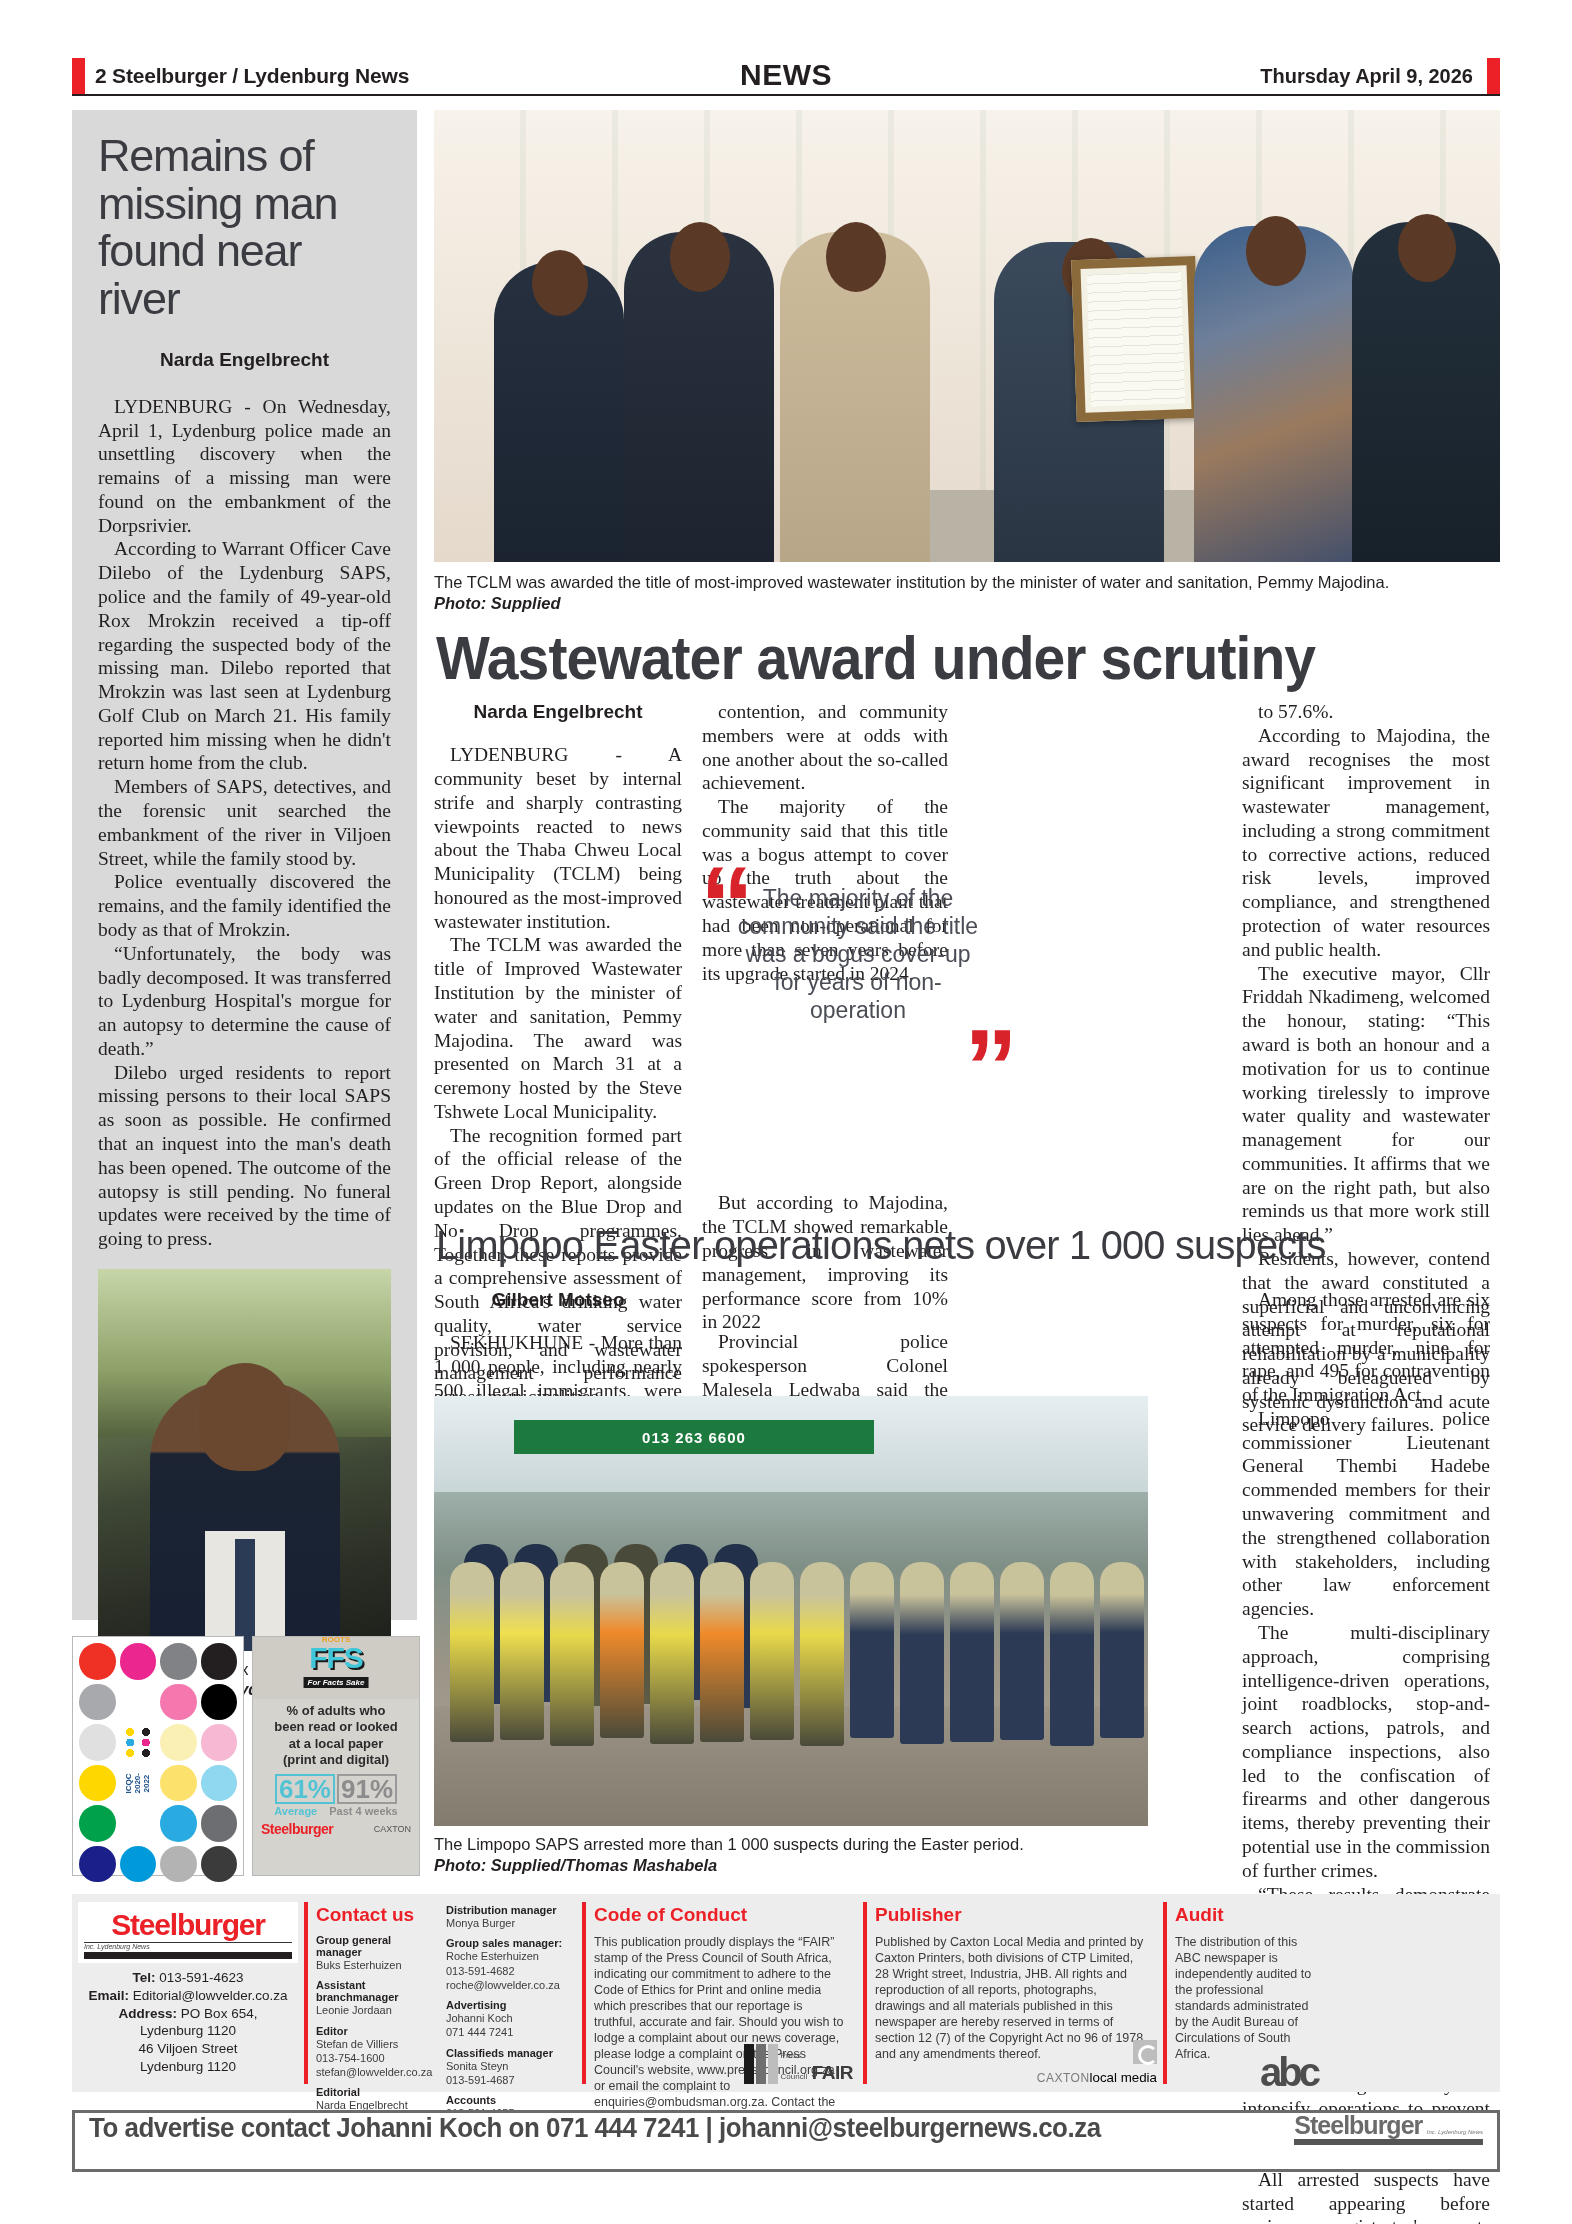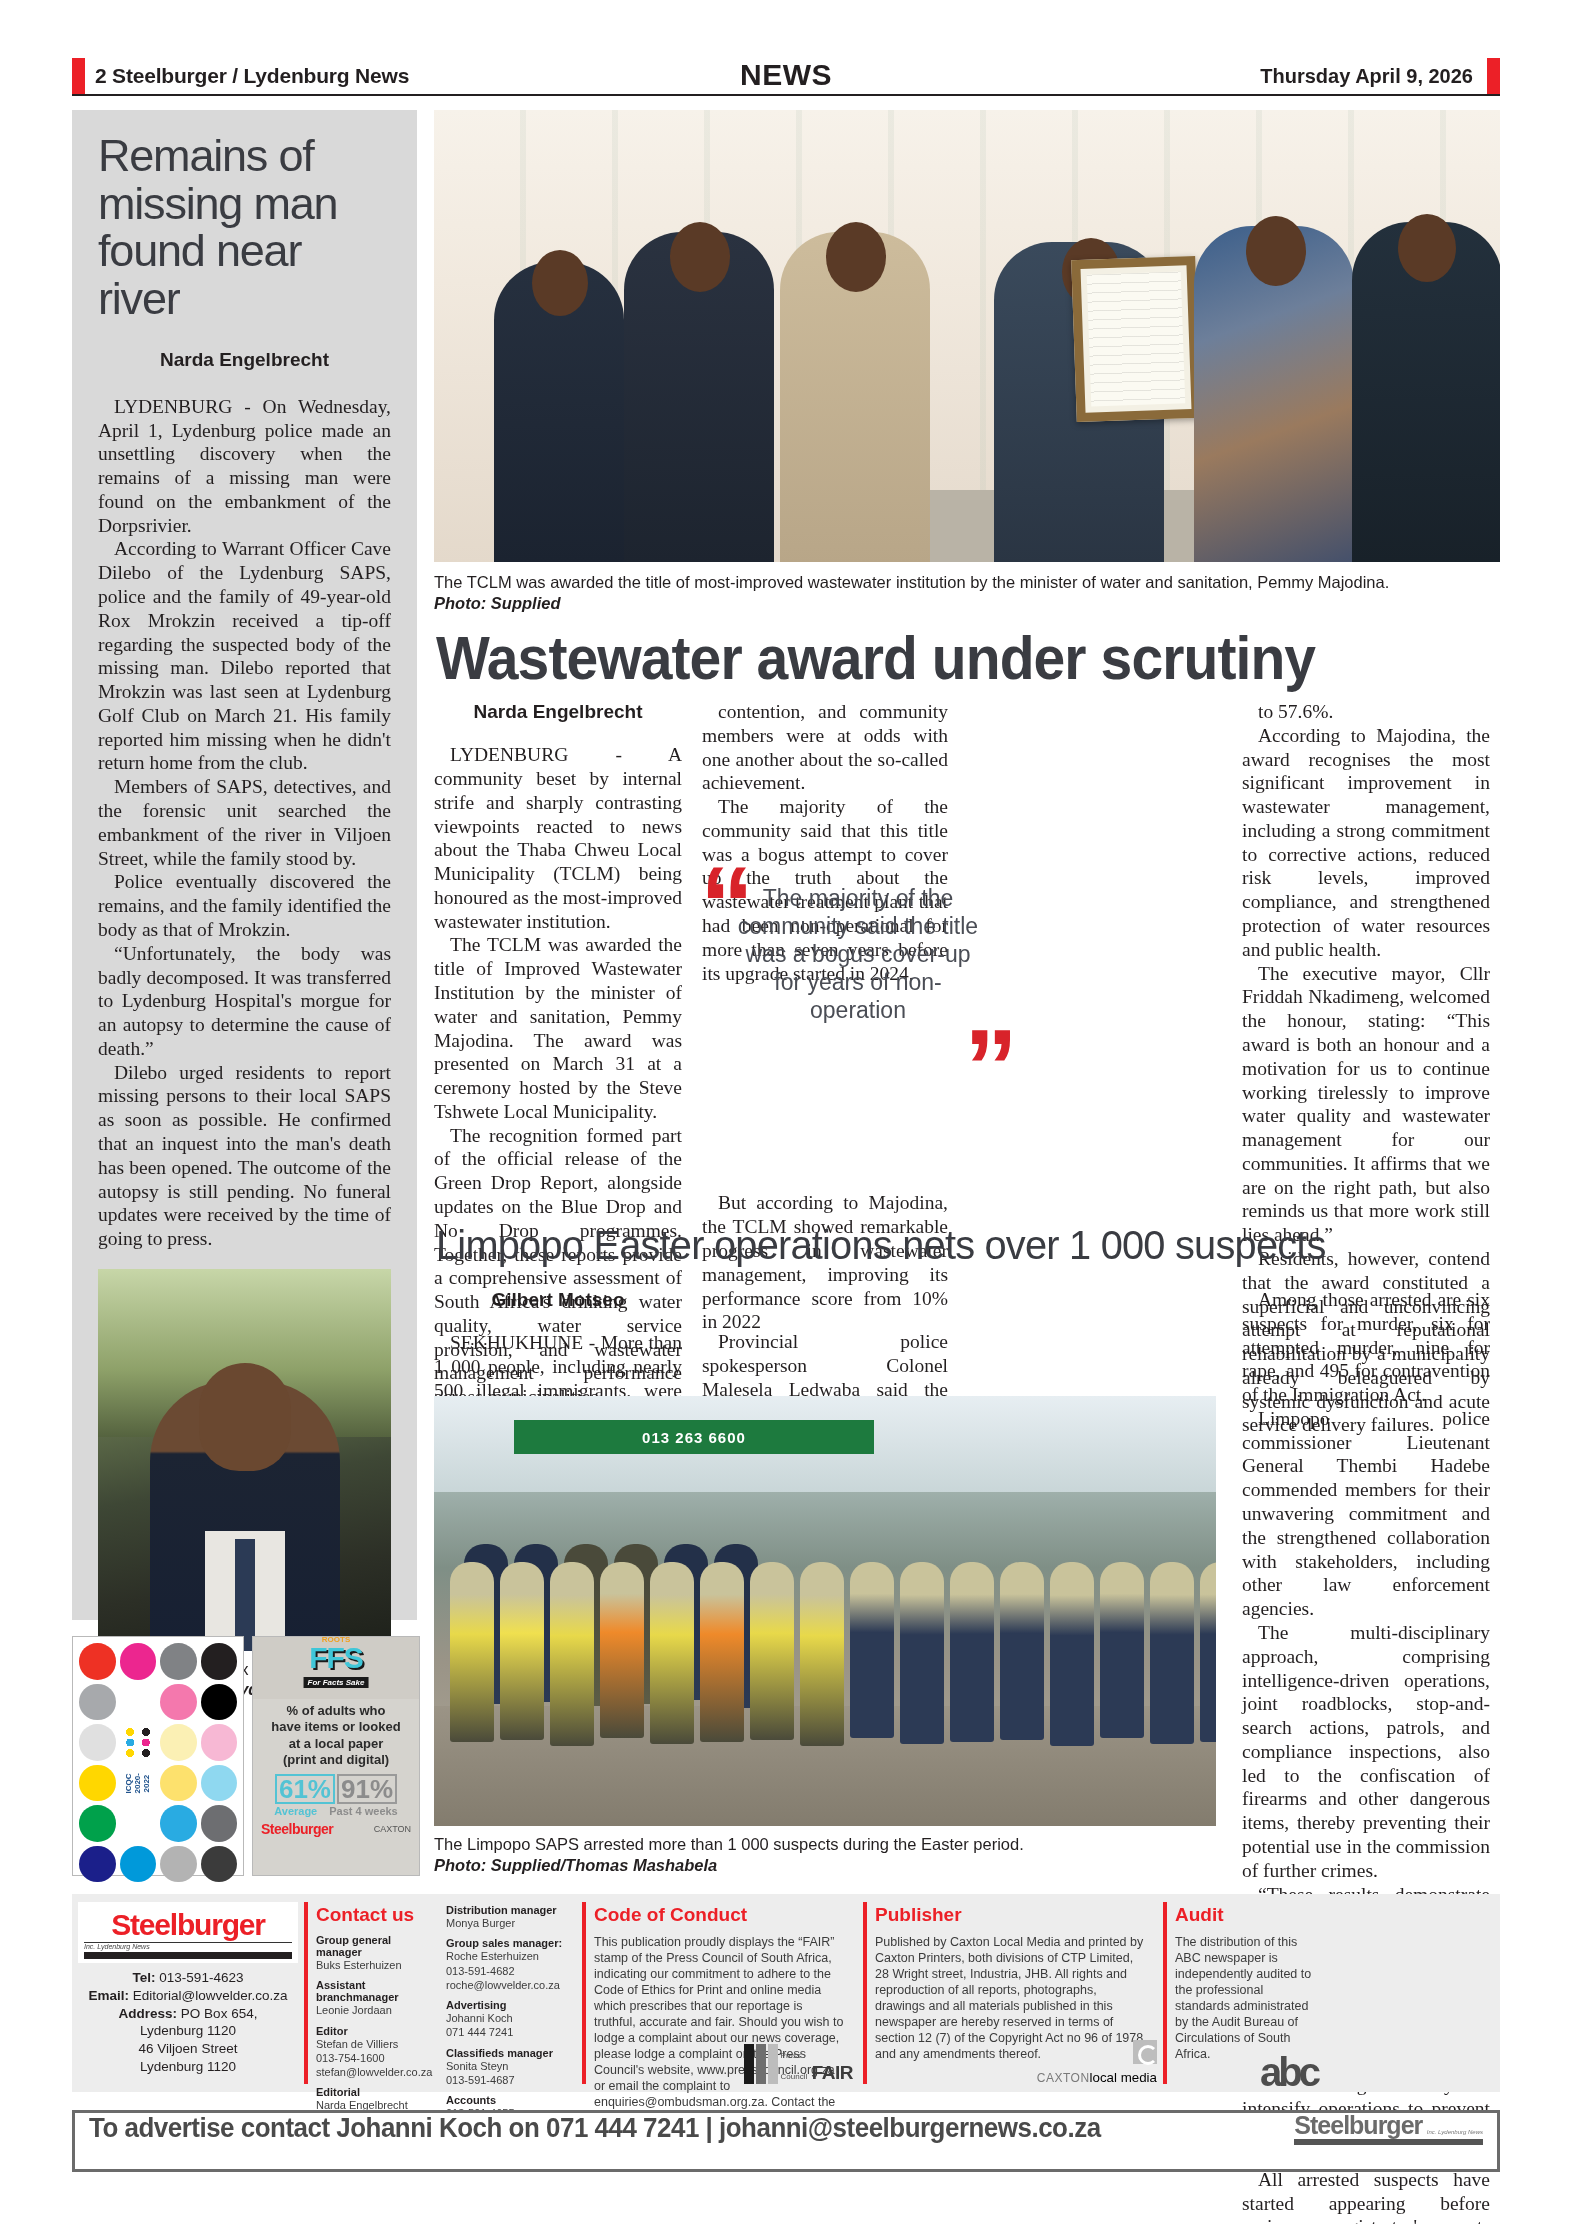--- a/index.html
+++ b/index.html
@@ -133,21 +133,21 @@
   }
   .story2 { position:absolute; left:434px; top:1288px; width:1066px; }
   .s2-col { position:absolute; top:0; font-family:"Liberation Serif", serif;
             font-size:19.5px; line-height:1.22; color:#231f20; text-align:justify; }
   .s2-col p { text-indent:16px; }
   .s2-c1 { left:0; width:248px; }
   .s2-c2 { left:268px; width:246px; }
   .s2-c4 { left:808px; width:248px; }
 
   .limpopo-photo {
-    position:absolute; left:434px; top:1396px; width:782px; height:430px;
+    position:absolute; left:434px; top:1396px; width:714px; height:430px;
     background: linear-gradient(180deg,#b9c3cc 0%,#9fb0ab 22%,#7f8f86 40%,#9a9487 62%,#b0a99a 100%);
     overflow:hidden;
   }
   .lp-tent { position:absolute; left:0; top:0; width:100%; height:96px;
              background: linear-gradient(180deg,#e7eef2,#c9d6d8); }
   .lp-banner { position:absolute; left:80px; top:24px; width:360px; height:34px;
                background:#1d7a3e; color:#fff; font-size:15px; font-weight:bold;
                display:flex; align-items:center; justify-content:center; letter-spacing:1px; }
   .lp-ground { position:absolute; left:0; bottom:0; width:100%; height:120px;
                background: linear-gradient(180deg,#9b9486,#837c6e); }
@@ -447,21 +447,21 @@
   </div>
 
   <div class="adbox-ffs">
     <div class="ffs-top">
       <span class="ffs-roots">ROOTS</span>
       <span class="ffs-logo">FFS</span>
       <span class="ffs-sub">For Facts Sake</span>
     </div>
     <div class="ffs-body">
       <div class="ffs-line">% of adults who</div>
-      <div class="ffs-line">have items or looked</div>
+      <div class="ffs-line">been read or looked</div>
       <div class="ffs-line">at a local paper</div>
       <div class="ffs-line">(print and digital)</div>
       <div class="ffs-stats">
         <div class="ffs-stat">
           <div class="ffs-num">61%</div>
         </div>
         <div class="ffs-stat grey">
           <div class="ffs-num grey">91%</div>
         </div>
       </div>

